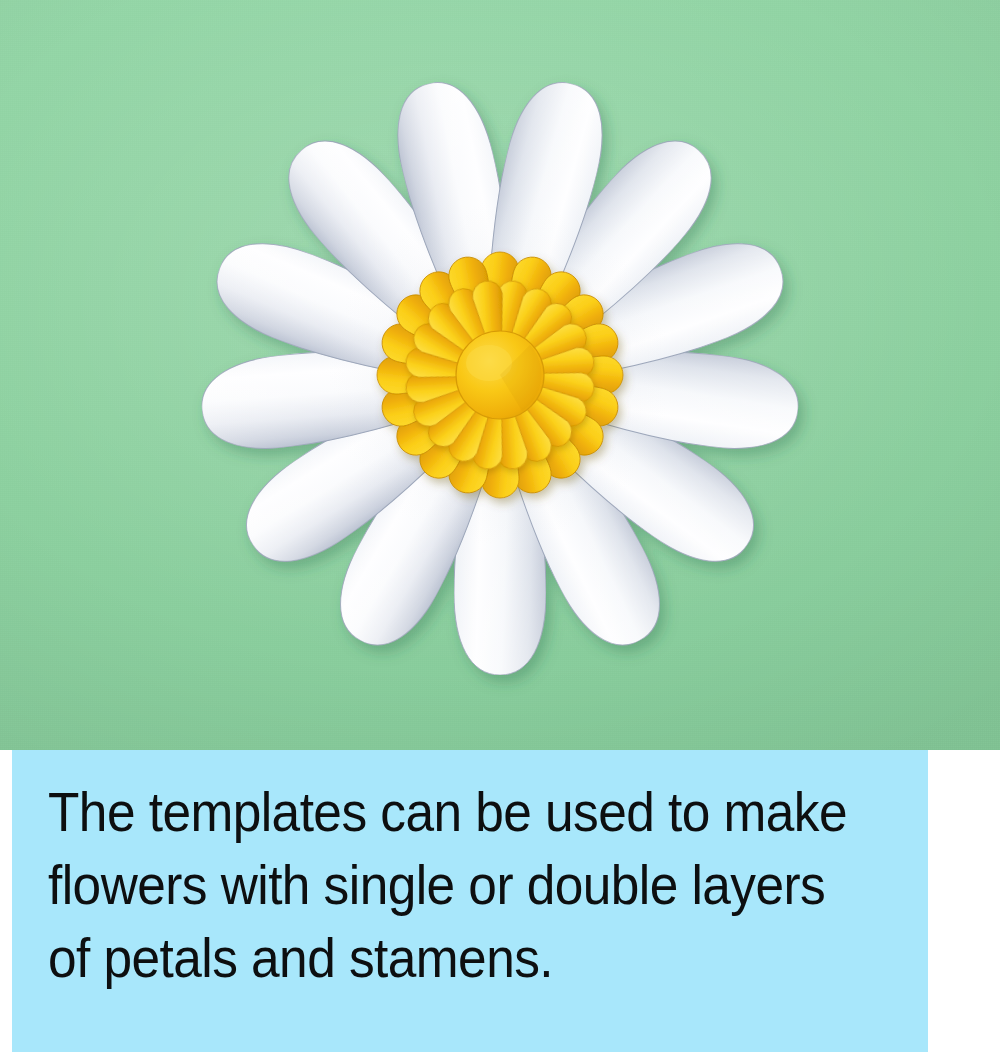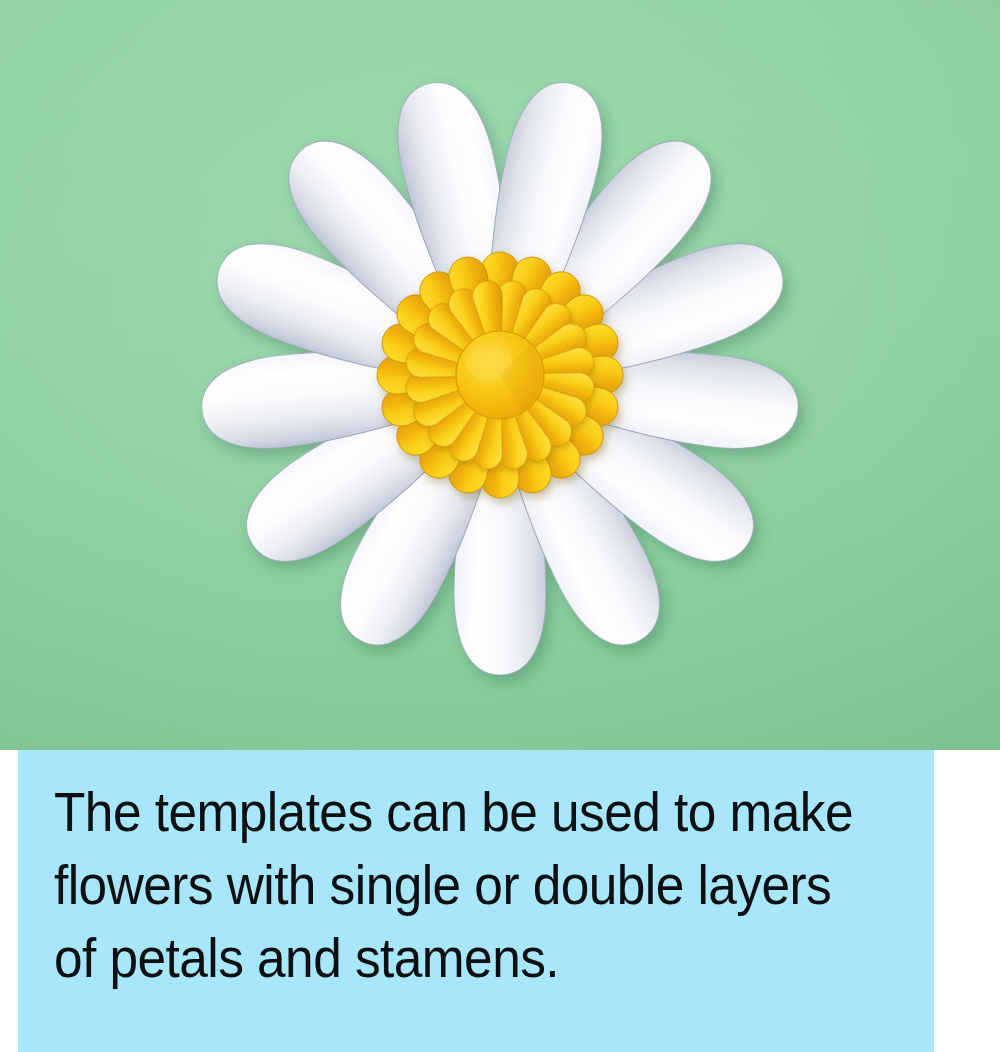--- a/index.html
+++ b/index.html
@@ -56,21 +56,21 @@
     left: 0;
     top: 0;
     width: 1000px;
     height: 750px;
     display: block;
   }
 
   
   #caption-band {
     position: absolute;
-    left: 18px;
+    left: 12px;
     top: 750px;
     width: 916px;
     height: 302px;
     background: #a8e7fb;
   }
   #caption-text {
     position: absolute;
     left: 36px;
     top: 26px;
     width: 946px;

